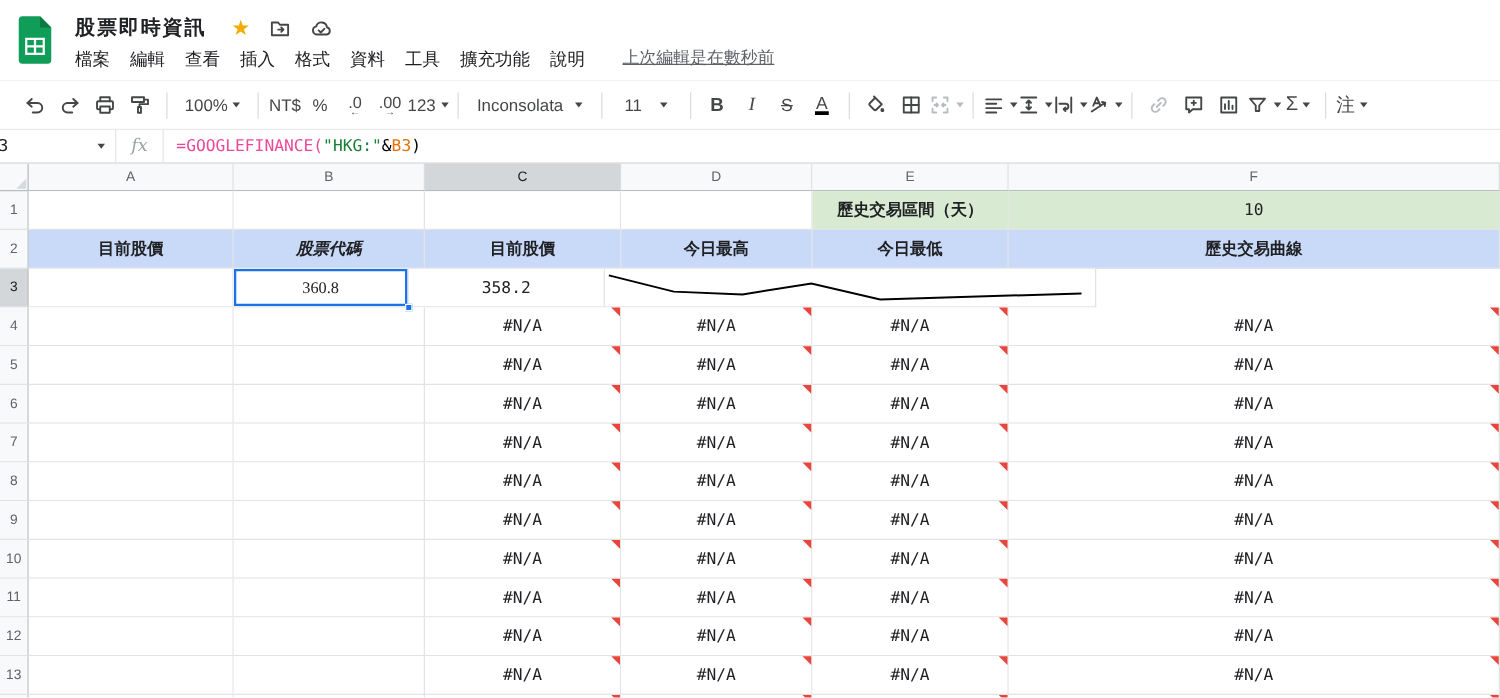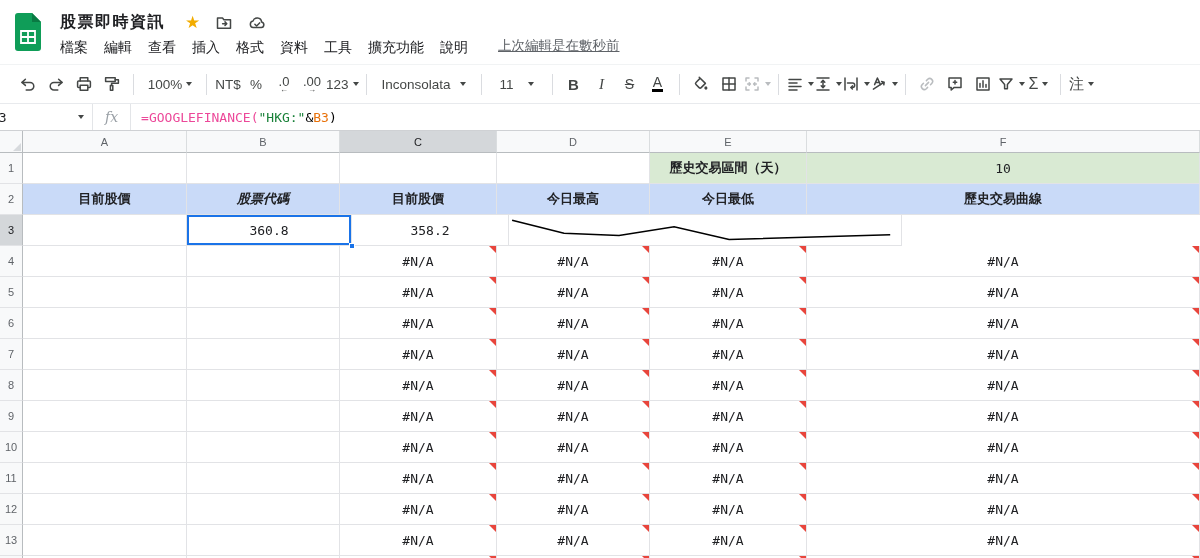--- a/index.html
+++ b/index.html
@@ -311,21 +311,21 @@
         <div class="cell blue bold" style="width: 157px;">
           <span>今日最低</span>
         </div>
         <div class="cell blue bold" style="width: 393px;">
           <span>歷史交易曲線</span>
         </div>
       </div>
       <div class="row">
         <div class="rowhead selhead">3</div>
         <div class="cell" style="width: 164px;"></div>
-        <div class="cell mono sel" style="width: 165px;">
+        <div class="cell mono sel" style="width: 140px; font-family: Liberation Serif, serif;">
           <span>360.8</span>
           <div class="handle"></div>
         </div>
         <div class="cell mono" style="width: 157px;">
           <span>358.2</span>
         </div>
         <div class="cell" style="width: 393px;">
           <svg width="393" height="31" class="spark-svg">
             <polyline points="3.1,5.3 55.0,18.3 110.0,20.5 165.1,11.8 220.1,24.5 381.2,19.8" fill="none" stroke="#000000" stroke-width="1.6"></polyline>
           </svg>

